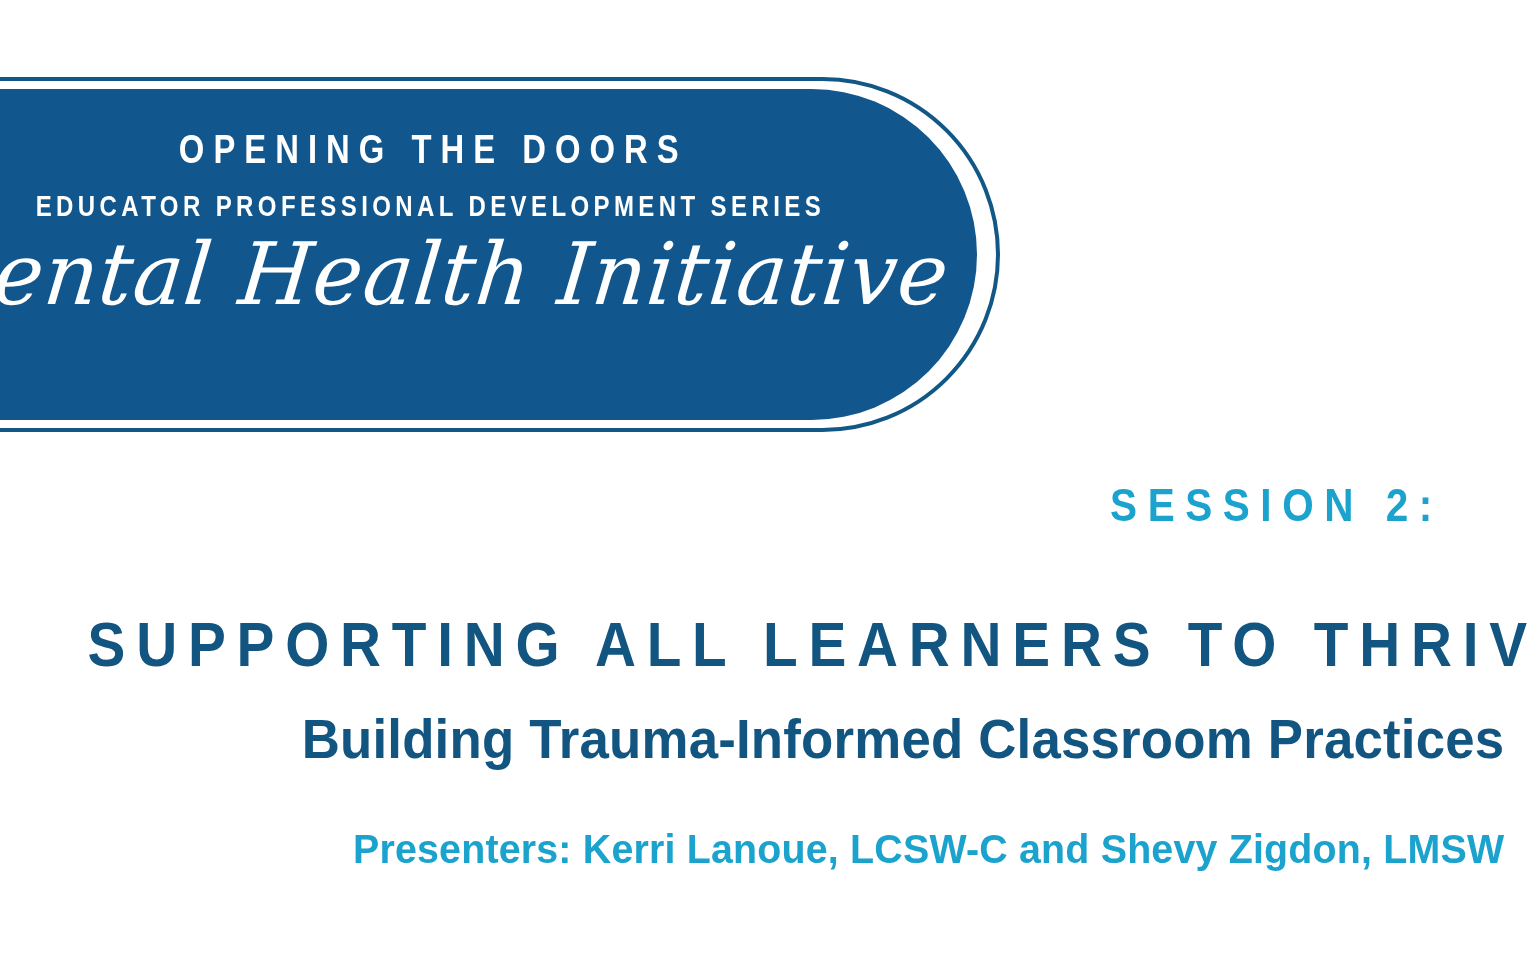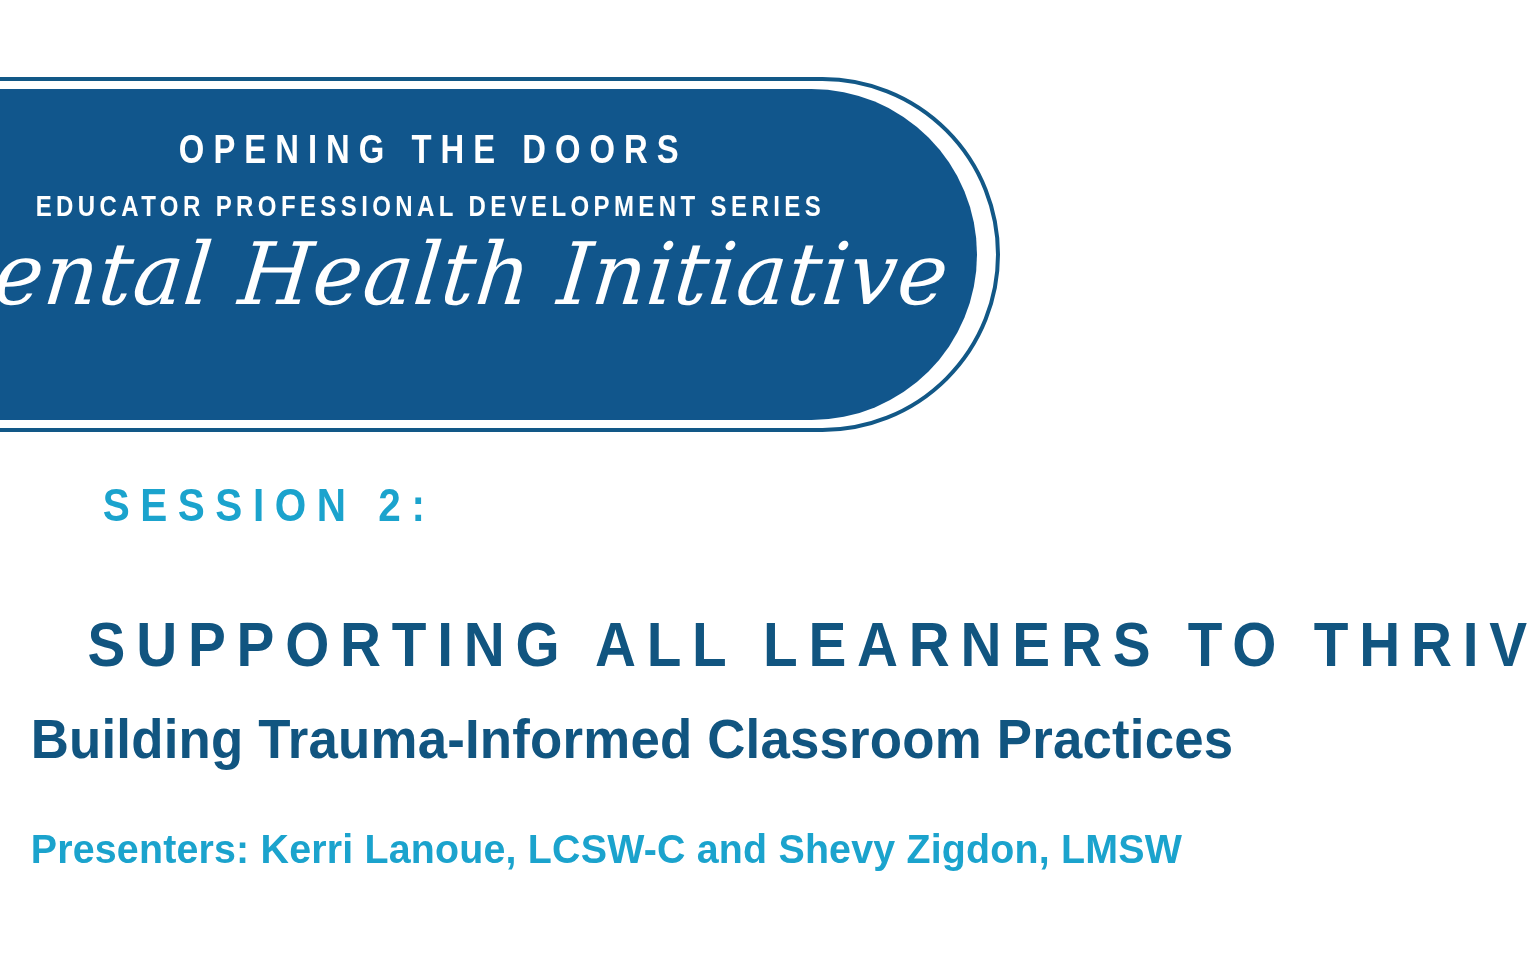--- a/index.html
+++ b/index.html
@@ -103,21 +103,21 @@
     white-space: nowrap;
     transform: skewX(-6deg) scaleX(0.97);
   }
 
   
   .body-block {
     position: absolute;
     left: 0;
     right: 1px;
     top: 432px;
-    text-align: left;
+    text-align: right;
   }
 
   .session-label {
     color: #1BA3CD;
     font-family: "Liberation Sans Narrow", "Liberation Sans", sans-serif;
     font-size: 46px;
     font-weight: 700;
     letter-spacing: 12px;
     text-indent: 12px;
     line-height: 1;

